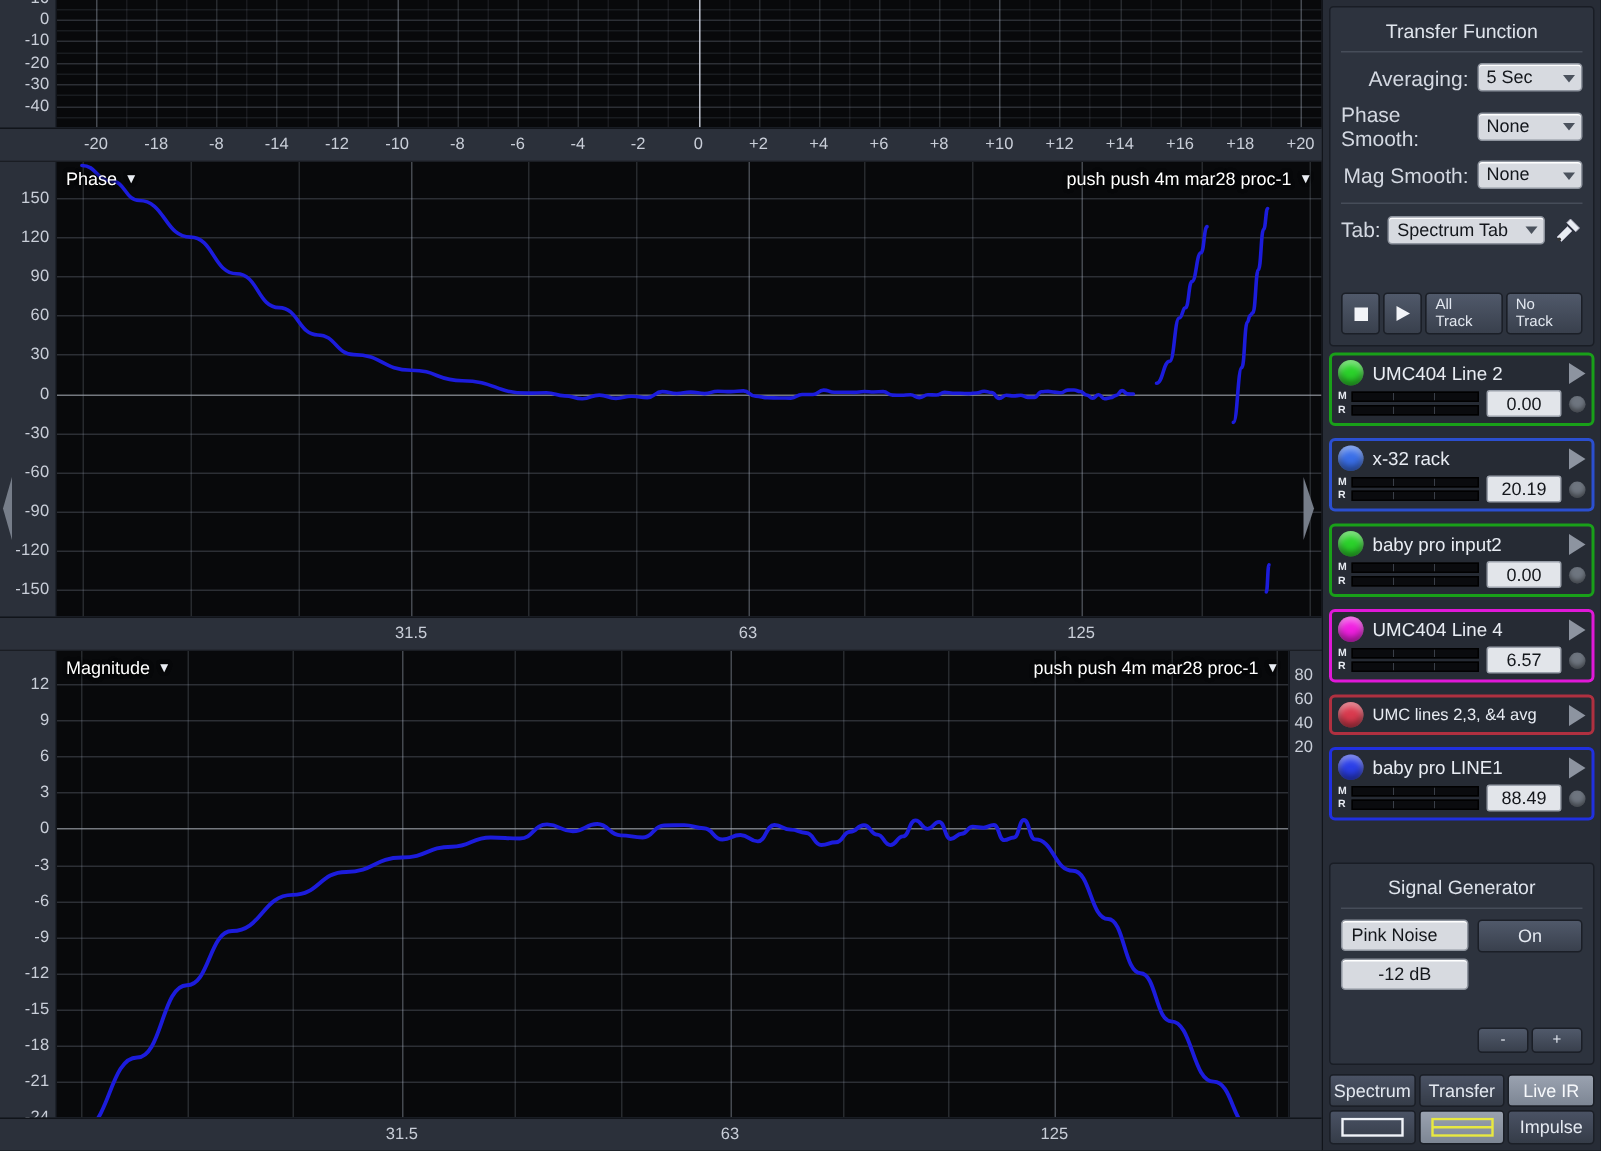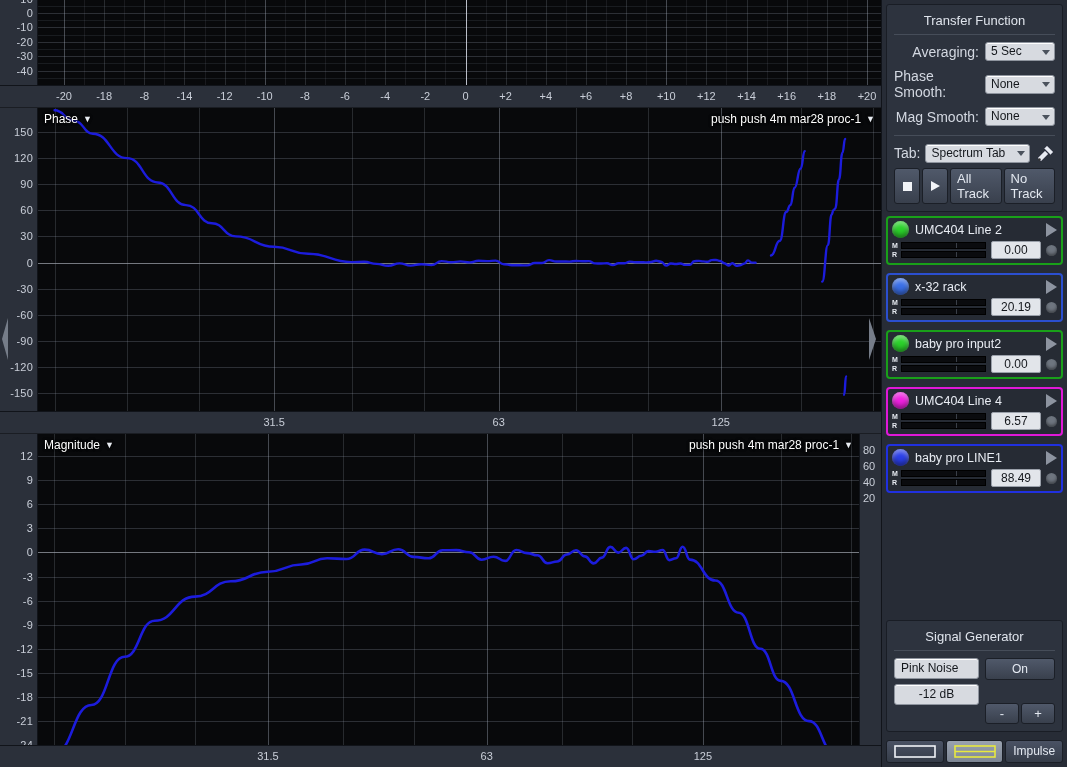--- a/index.html
+++ b/index.html
@@ -104,23 +104,24 @@
   .divider { height: 1px; background: #464d59; margin: 9px 0 7px; }
 
   .tabrow { display: flex; align-items: center; gap: 5px; }
   .tool-btn {
     width: 20px; height: 20px; display:flex; align-items:center; justify-content:center;
     cursor: pointer;
   }
   .btnrow { display: flex; gap: 2px; margin-top: 5px; }
   .bbtn {
     background: linear-gradient(#50596a,#39404d); border: 1px solid #1b1f27;
-    border-radius: 3px; color: #e3e8f0; font-size: 13px;
+    border-radius: 3px; color: #e3e8f0; font-size: 10px;
     padding: 2px 6px; cursor: pointer; display:flex; align-items:center; justify-content:center;
     flex: 1;
+    margin-top: 27px;
   }
   .bbtn.sq { flex: 0 0 26px; }
   .stop-glyph { width: 9px; height: 9px; background: #f2f4f8; }
   .play-glyph {
     width:0;height:0;border-left: 9px solid #f2f4f8;
     border-top: 5.5px solid transparent; border-bottom: 5.5px solid transparent;
   }
 
   
   .tracklist { flex: 1; padding: 4px 4px 0 4px; overflow: hidden; }
@@ -560,20 +561,27 @@
               </div>
               <div class="meter-line">
                 <span class="meter-tag">R</span>
                 <div class="meter-bar"></div>
               </div>
             </div>
             <div class="track-val">6.57</div>
             <span class="track-knob"></span>
           </div>
         </div>
+        <div class="track compact" style="border-color: rgb(176, 48, 64);">
+          <div class="track-top">
+            <span class="dot" style="background: rgb(217, 58, 78);"></span>
+            <span class="track-name" style="font-size: 11px;">UMC lines 2,3, &amp;4 avg</span>
+            <span class="track-arrow"></span>
+          </div>
+        </div>
         <div class="track" style="border-color: rgb(32, 48, 224);">
           <div class="track-top">
             <span class="dot" style="background: rgb(43, 63, 232);"></span>
             <span class="track-name">baby pro LINE1</span>
             <span class="track-arrow"></span>
           </div>
           <div class="track-bot">
             <div class="meters">
               <div class="meter-line">
                 <span class="meter-tag">M</span>
@@ -606,20 +614,25 @@
           <span class="sg-on">On</span>
           <span class="sg-pm">
             <span class="bbtn">-</span>
             <span class="bbtn">+</span>
           </span>
         </div>
       </div>
     </div>
 
     <div class="viewbar">
+      <div class="viewrow">
+        <span class="vbtn">Spectrum</span>
+        <span class="vbtn">Transfer</span>
+        <span class="vbtn active">Live IR</span>
+      </div>
       <div class="viewrow" style="margin-top:2px;">
         <span class="layout-ico">
           <svg width="42" height="13">
               <rect x="1" y="1" width="40" height="11" fill="none" stroke="#f0f3f8" stroke-width="1.6"></rect>
             </svg>
         </span>
         <span class="layout-ico active">
           <svg width="42" height="13">
             <rect x="1" y="1" width="40" height="11" fill="none" stroke="#e8e840" stroke-width="1.6"></rect>
             <line x1="1" y1="6.5" x2="41" y2="6.5" stroke="#e8e840" stroke-width="1.6"></line>

